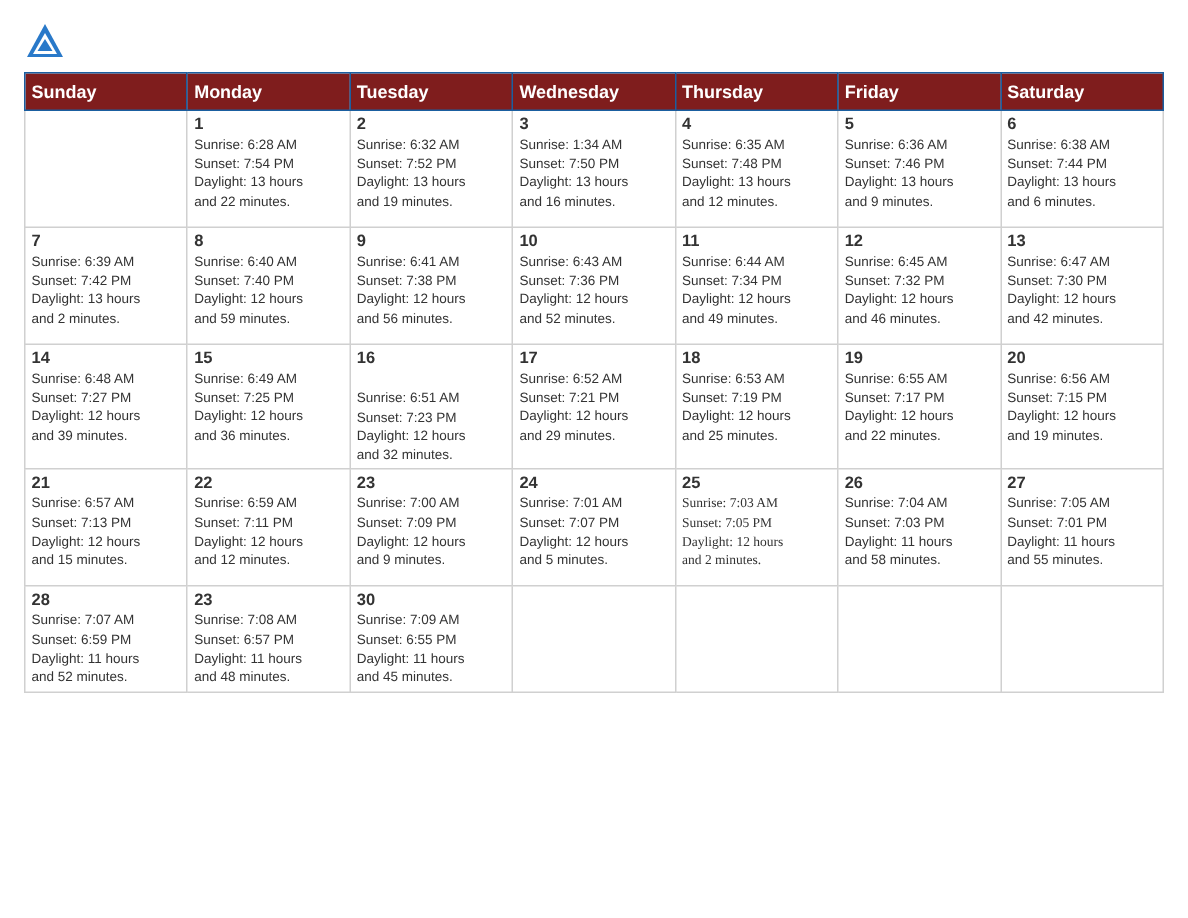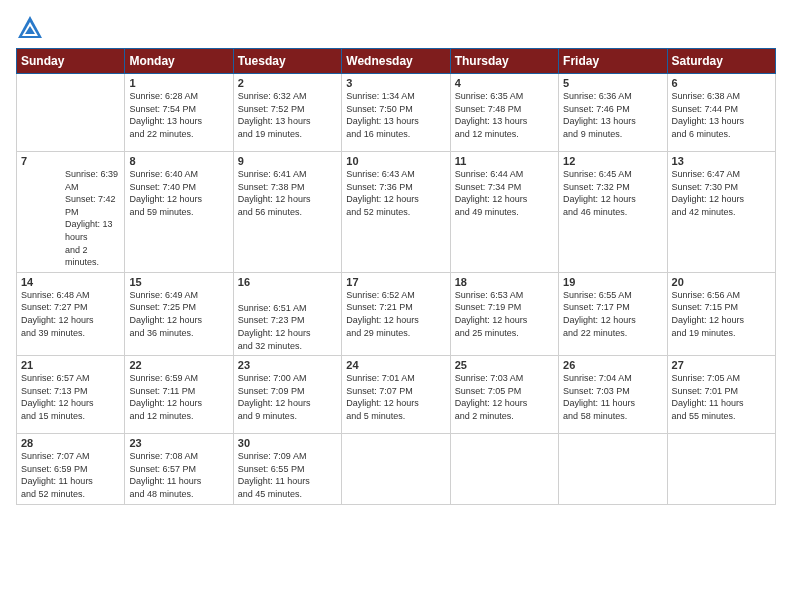--- a/index.html
+++ b/index.html
@@ -174,21 +174,21 @@
             <span class="day-num">6</span>
             <div class="day-info" style="white-space: pre-line;">Sunrise: 6:38 AM
 Sunset: 7:44 PM
 Daylight: 13 hours
 and 6 minutes.</div>
           </td>
         </tr>
         <tr>
           <td>
             <span class="day-num">7</span>
-            <div class="day-info" style="white-space: pre-line; margin-left: 44px;">Sunrise: 6:39 AM
+            <div class="day-info" style="white-space: pre-line;">Sunrise: 6:39 AM
 Sunset: 7:42 PM
 Daylight: 13 hours
 and 2 minutes.</div>
           </td>
           <td>
             <span class="day-num">8</span>
             <div class="day-info" style="white-space: pre-line;">Sunrise: 6:40 AM
 Sunset: 7:40 PM
 Daylight: 12 hours
 and 59 minutes.</div>
@@ -304,21 +304,21 @@
           </td>
           <td>
             <span class="day-num">24</span>
             <div class="day-info" style="white-space: pre-line;">Sunrise: 7:01 AM
 Sunset: 7:07 PM
 Daylight: 12 hours
 and 5 minutes.</div>
           </td>
           <td>
             <span class="day-num">25</span>
-            <div class="day-info" style="white-space: pre-line;">Sunrise: 7:03 AM
+            <div class="day-info" style="white-space: pre-line; font-family: Liberation Serif, serif;">Sunrise: 7:03 AM
 Sunset: 7:05 PM
 Daylight: 12 hours
 and 2 minutes.</div>
           </td>
           <td>
             <span class="day-num">26</span>
             <div class="day-info" style="white-space: pre-line;">Sunrise: 7:04 AM
 Sunset: 7:03 PM
 Daylight: 11 hours
 and 58 minutes.</div>

